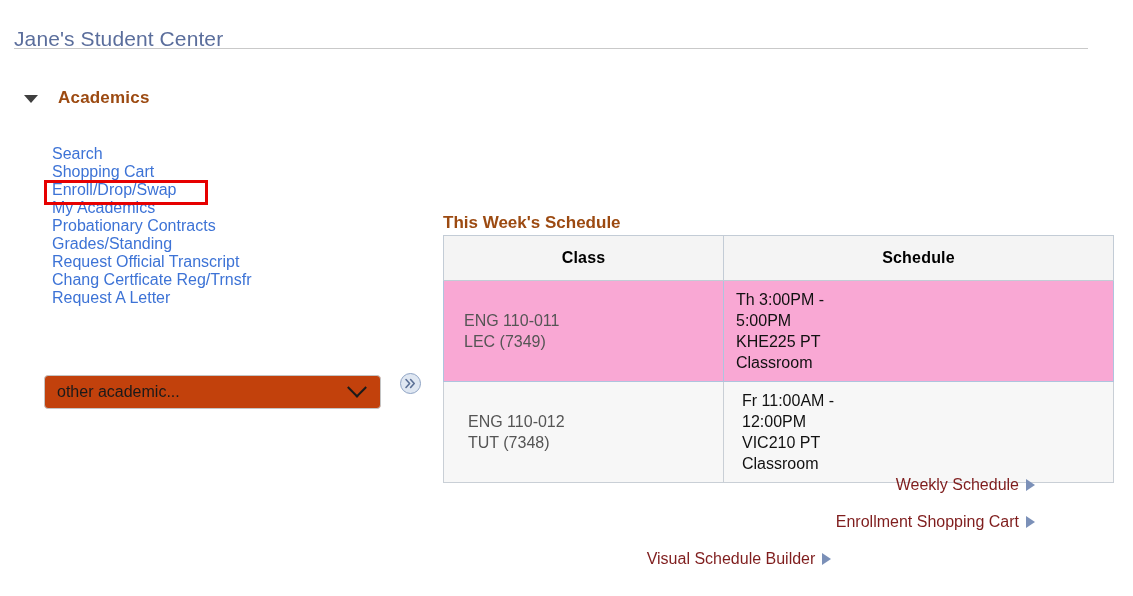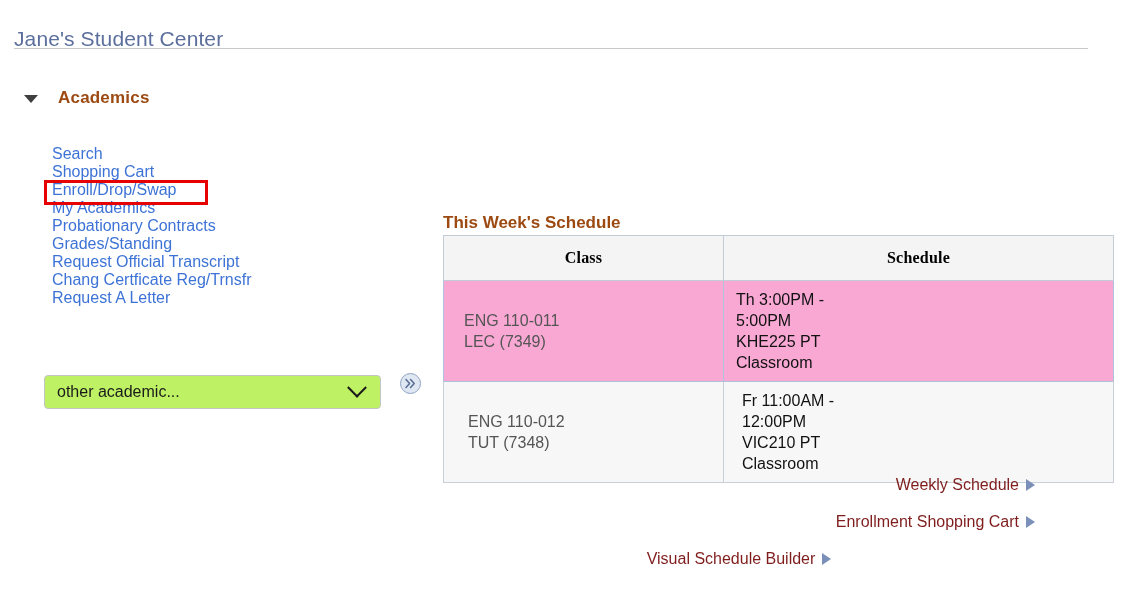--- a/index.html
+++ b/index.html
@@ -97,21 +97,21 @@
     top: 375px;
     width: 337px;
     height: 34px;
   }
   .fake-select {
     width: 100%;
     height: 100%;
     box-sizing: border-box;
     border: 1px solid #c4c4c4;
     border-radius: 4px;
-    background: #bef264;
+    background: #c2410c;
     display: flex;
     align-items: center;
     padding: 0 10px 0 12px;
     font-size: 16px;
     color: #1a1a1a;
     cursor: pointer;
   }
   .fake-select .sel-value { flex: 1; white-space: nowrap; }
   .chev-down {
     width: 12px;
@@ -163,21 +163,20 @@
     vertical-align: middle;
     font-size: 16px;
   }
   .sched-table th {
     background: #f4f4f4;
     font-weight: bold;
     color: #000000;
     text-align: center;
     height: 42px;
     letter-spacing: 0.2px;
-    font-family: Liberation Serif, serif;
   }
   .col-class  { width: 280px; }
   .col-sched  { width: 390px; }
 
   .sched-table td.cls {
     color: #555555;
     padding: 8px 0 8px 20px;
     line-height: 21px;
   }
   .sched-table td.shd {

